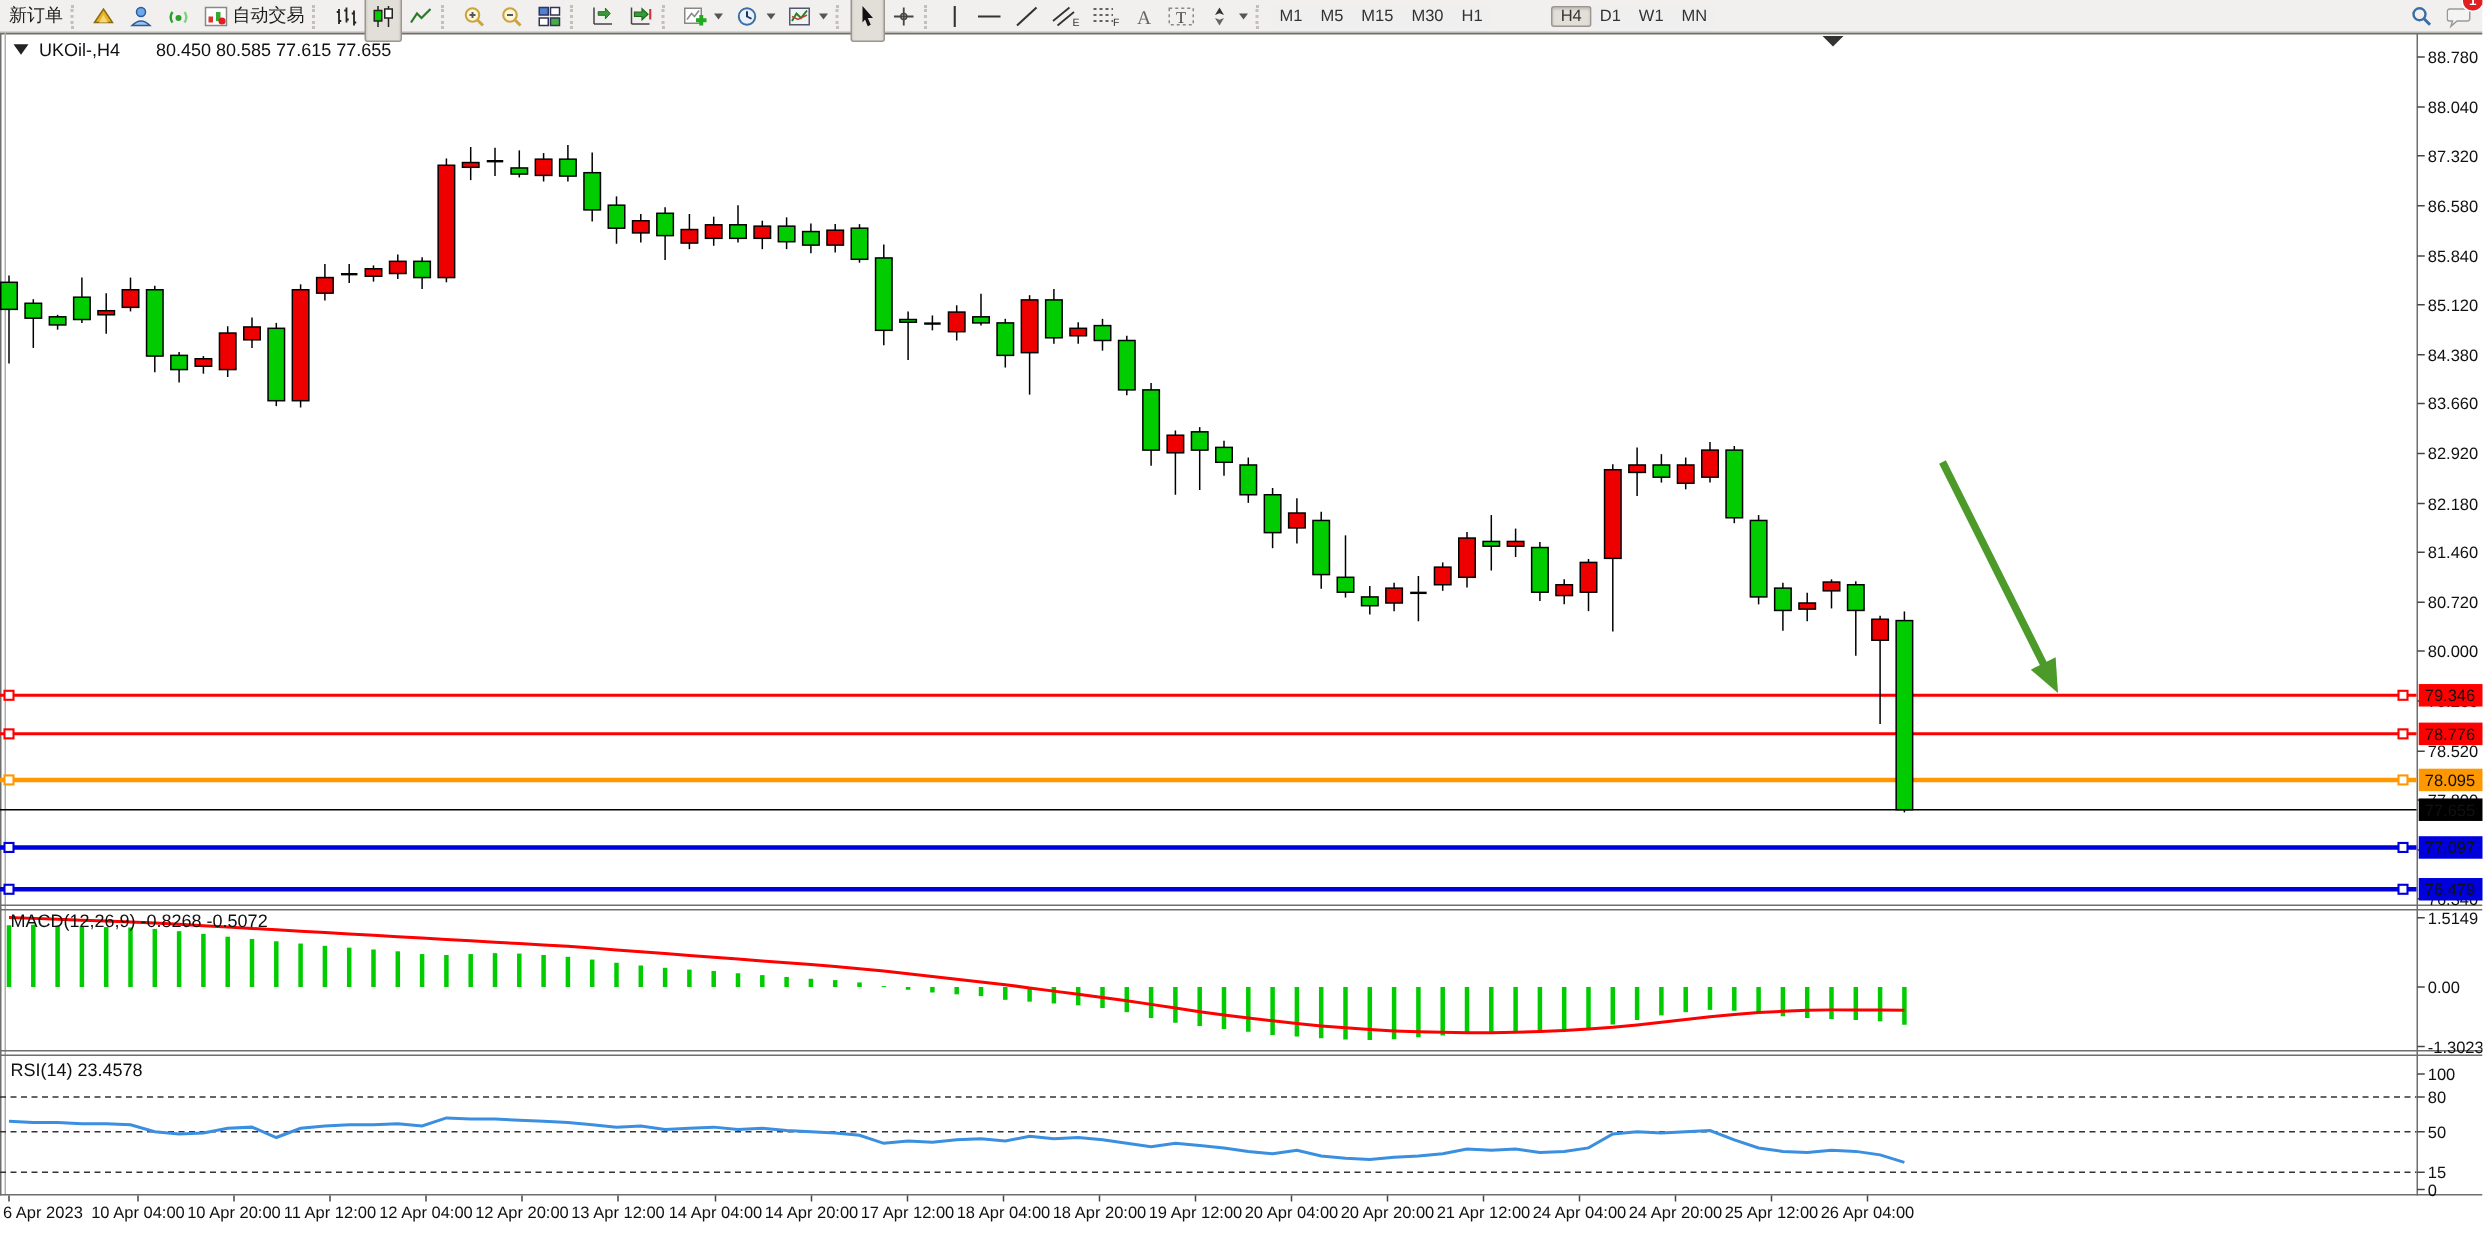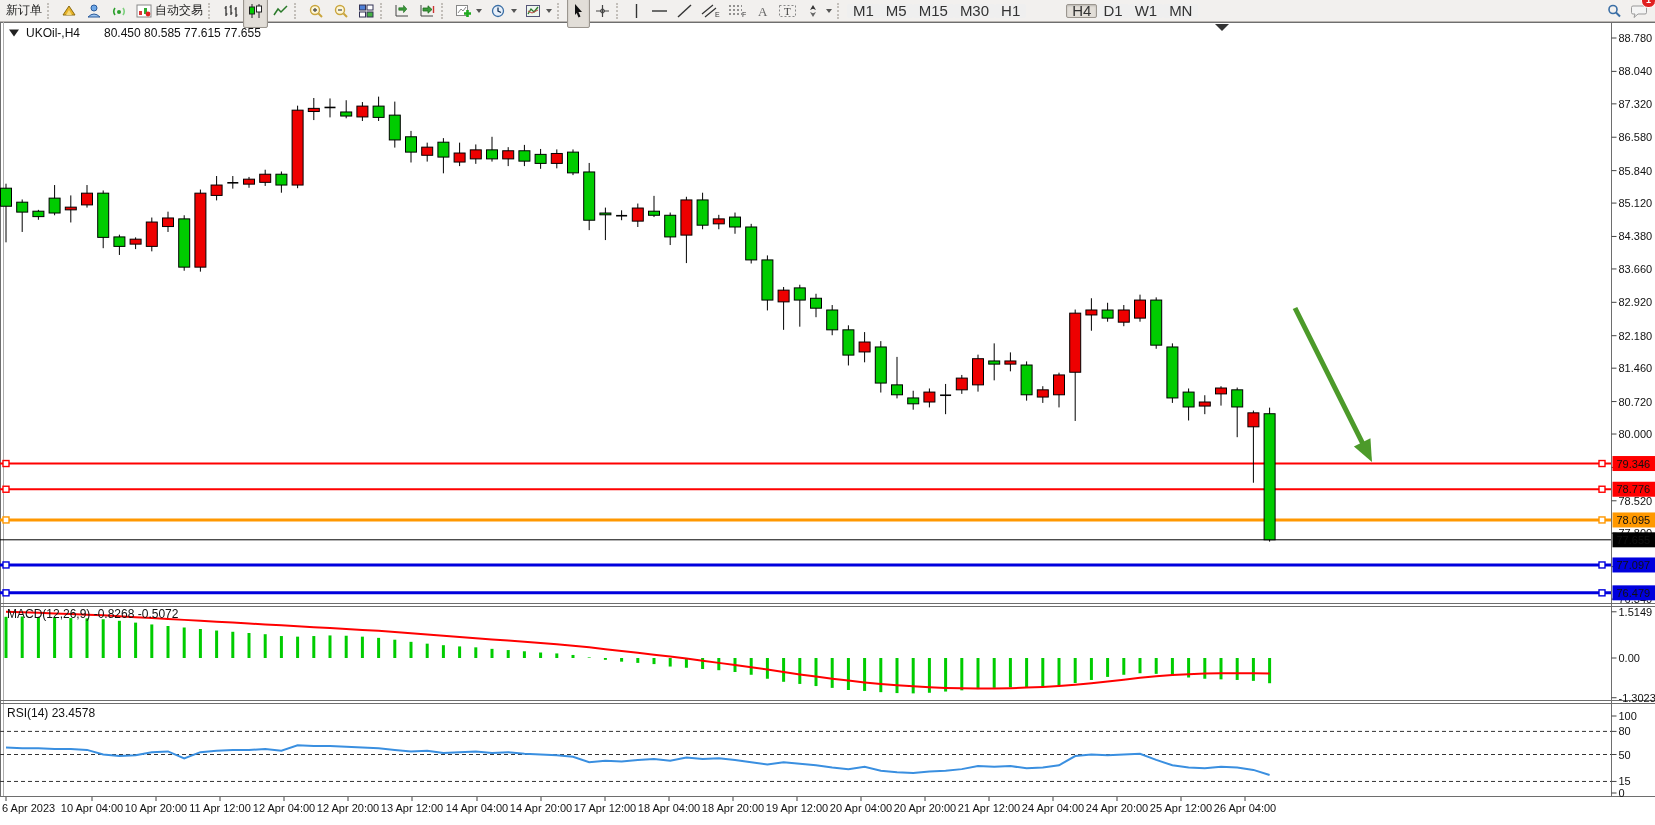--- a/index.html
+++ b/index.html
@@ -7,21 +7,21 @@
        font-family:"Liberation Sans",sans-serif;}
   
   .toolbar{position:absolute;top:0;left:0;width:1655px;height:22px;background:#f2f0ee;
            border-bottom:1px solid #b9b5b1;display:flex;align-items:center;z-index:5;
            padding:0 2px;box-sizing:border-box;}
   .tbtn{display:flex;align-items:center;gap:2px;height:20px;padding:16px 3px;border:1px solid transparent;
         border-radius:2px;font-size:12px;color:#1c1c1c;background:transparent;cursor:default;white-space:nowrap;}
   .tbtn.pressed{background:#e2ded8;border-color:#9b968f;box-shadow:inset 0 1px 2px rgba(0,0,0,.18);}
   .tbtn svg{display:block;}
   .grip{width:7px;height:16px;margin:0 1px;border-left:2px dotted #c3bfba;}
-  .tf{font-size:15px;color:#333;padding:0 5px;height:14px;display:flex;align-items:center;
+  .tf{font-size:11px;color:#333;padding:0 5px;height:14px;display:flex;align-items:center;
       border:1px solid transparent;border-radius:2px;}
   .tf.pressed{background:#e2ded8;border-color:#9b968f;box-shadow:inset 0 1px 2px rgba(0,0,0,.18);margin-left:40px;}
   .spacer{flex:1;}
   .caret{width:0;height:0;border-left:3px solid transparent;border-right:3px solid transparent;
          border-top:4px solid #555;margin-left:2px;}
   .chatwrap{position:relative;}
   .badge{position:absolute;top:-2px;right:-4px;background:#e02020;color:#fff;font-size:9px;
          width:13px;height:13px;border-radius:7px;display:flex;align-items:center;justify-content:center;
          border:1px solid #fff;font-weight:bold;}
   

